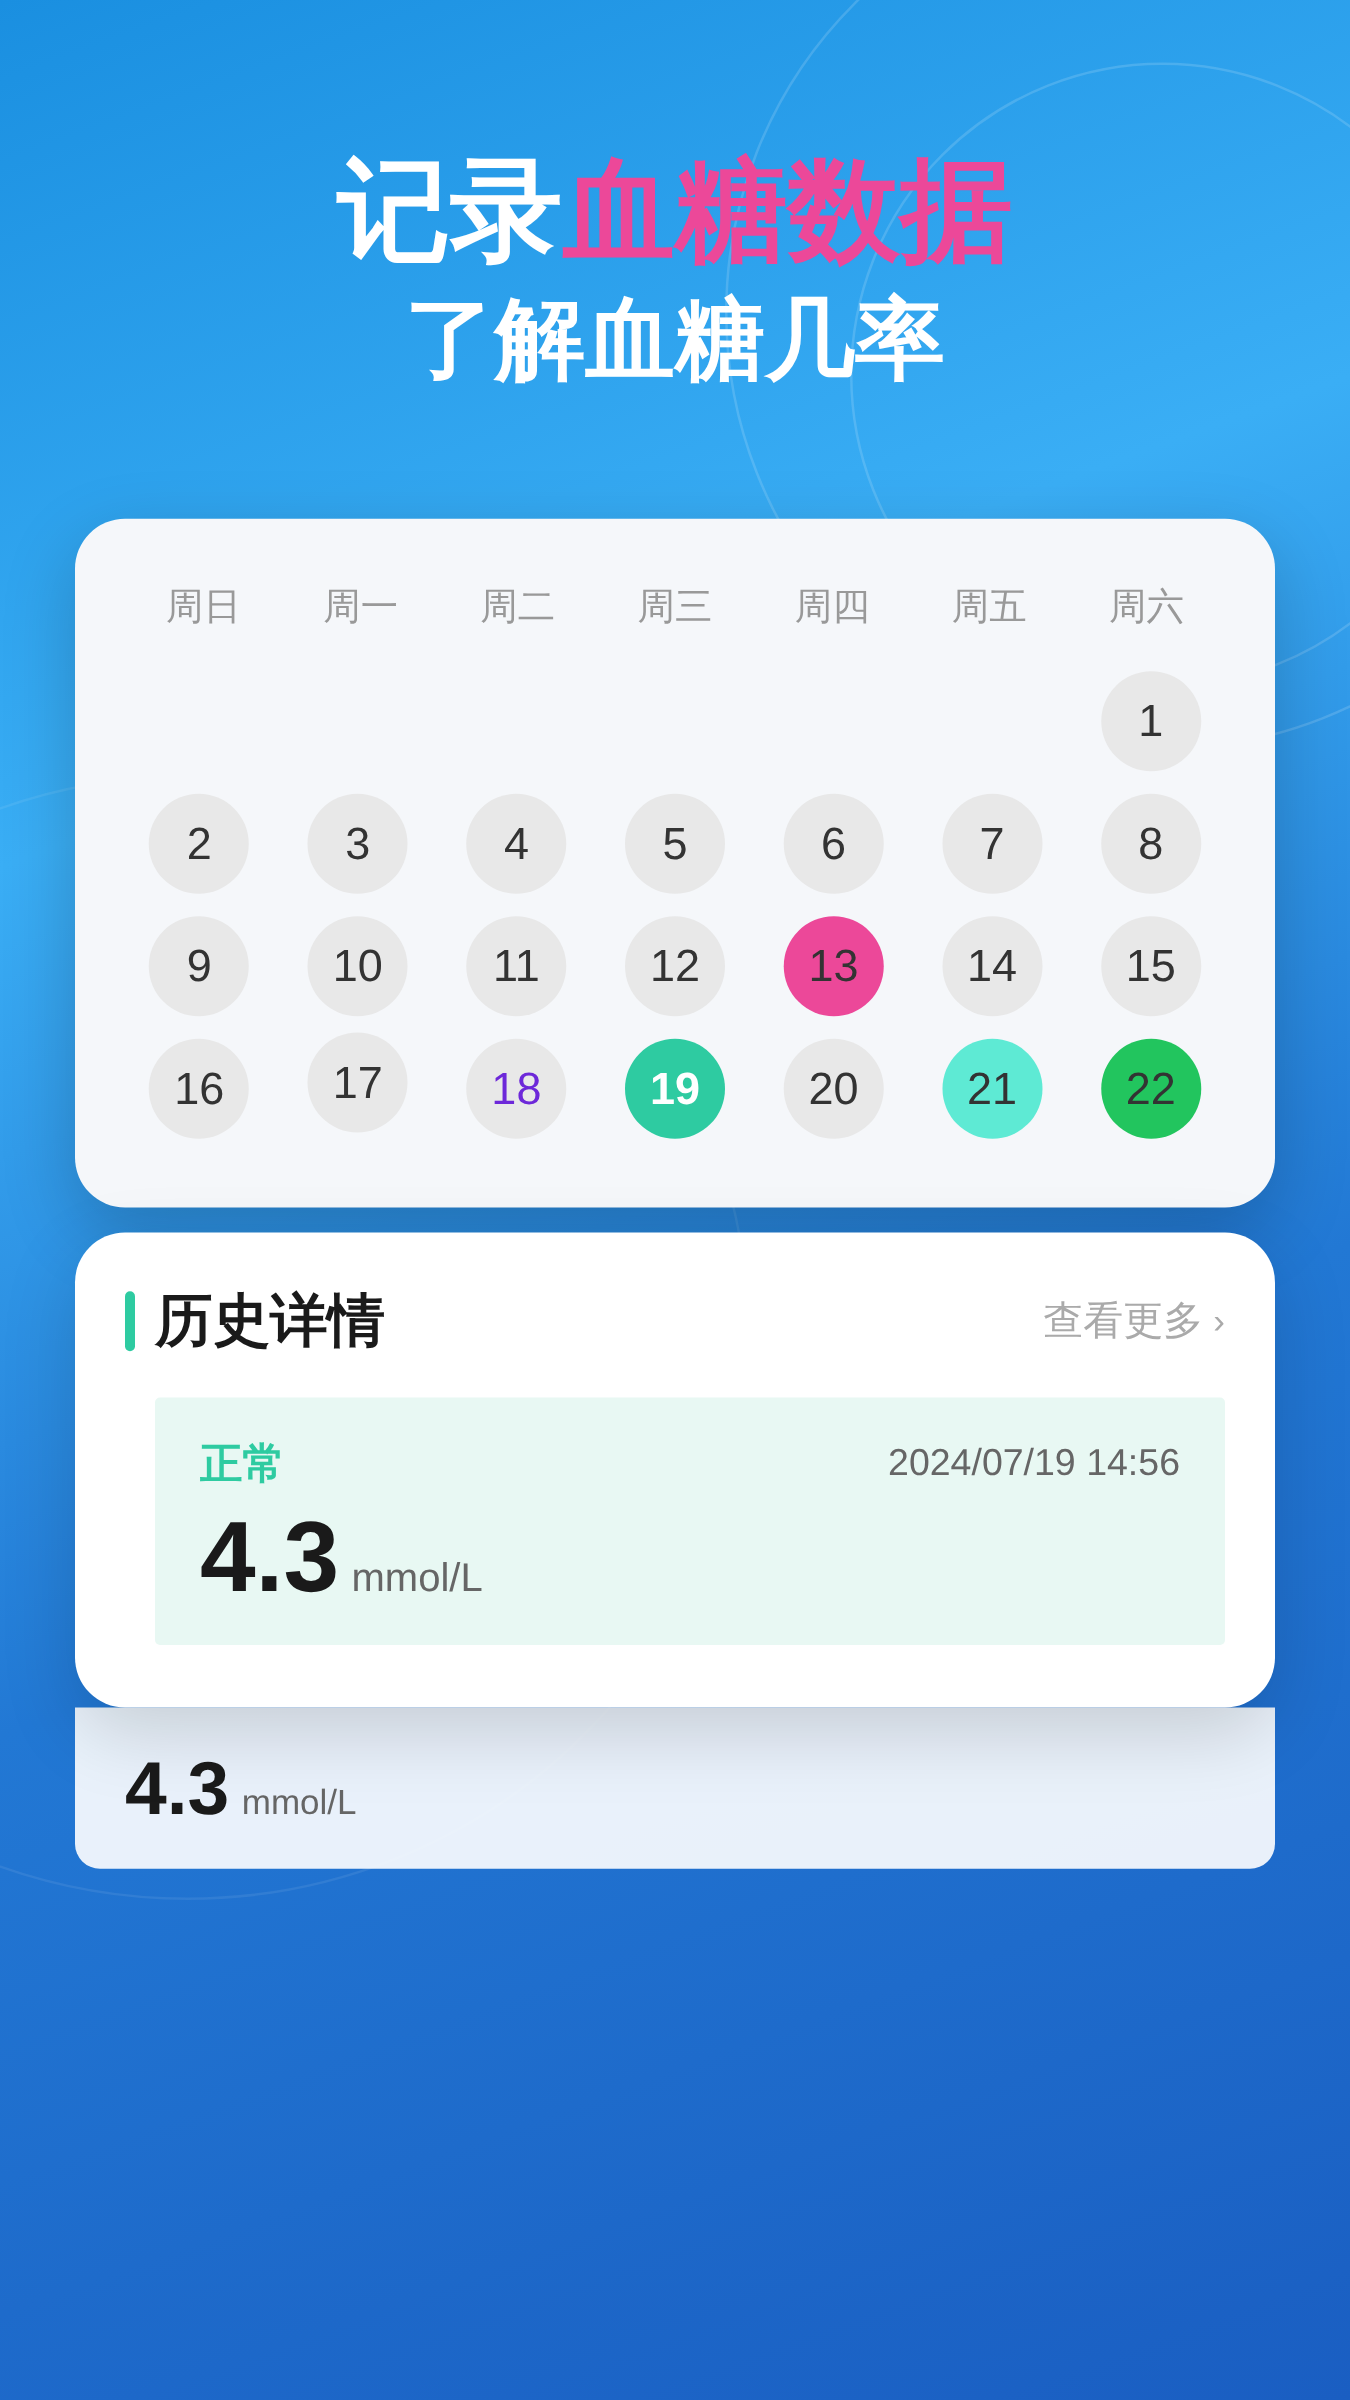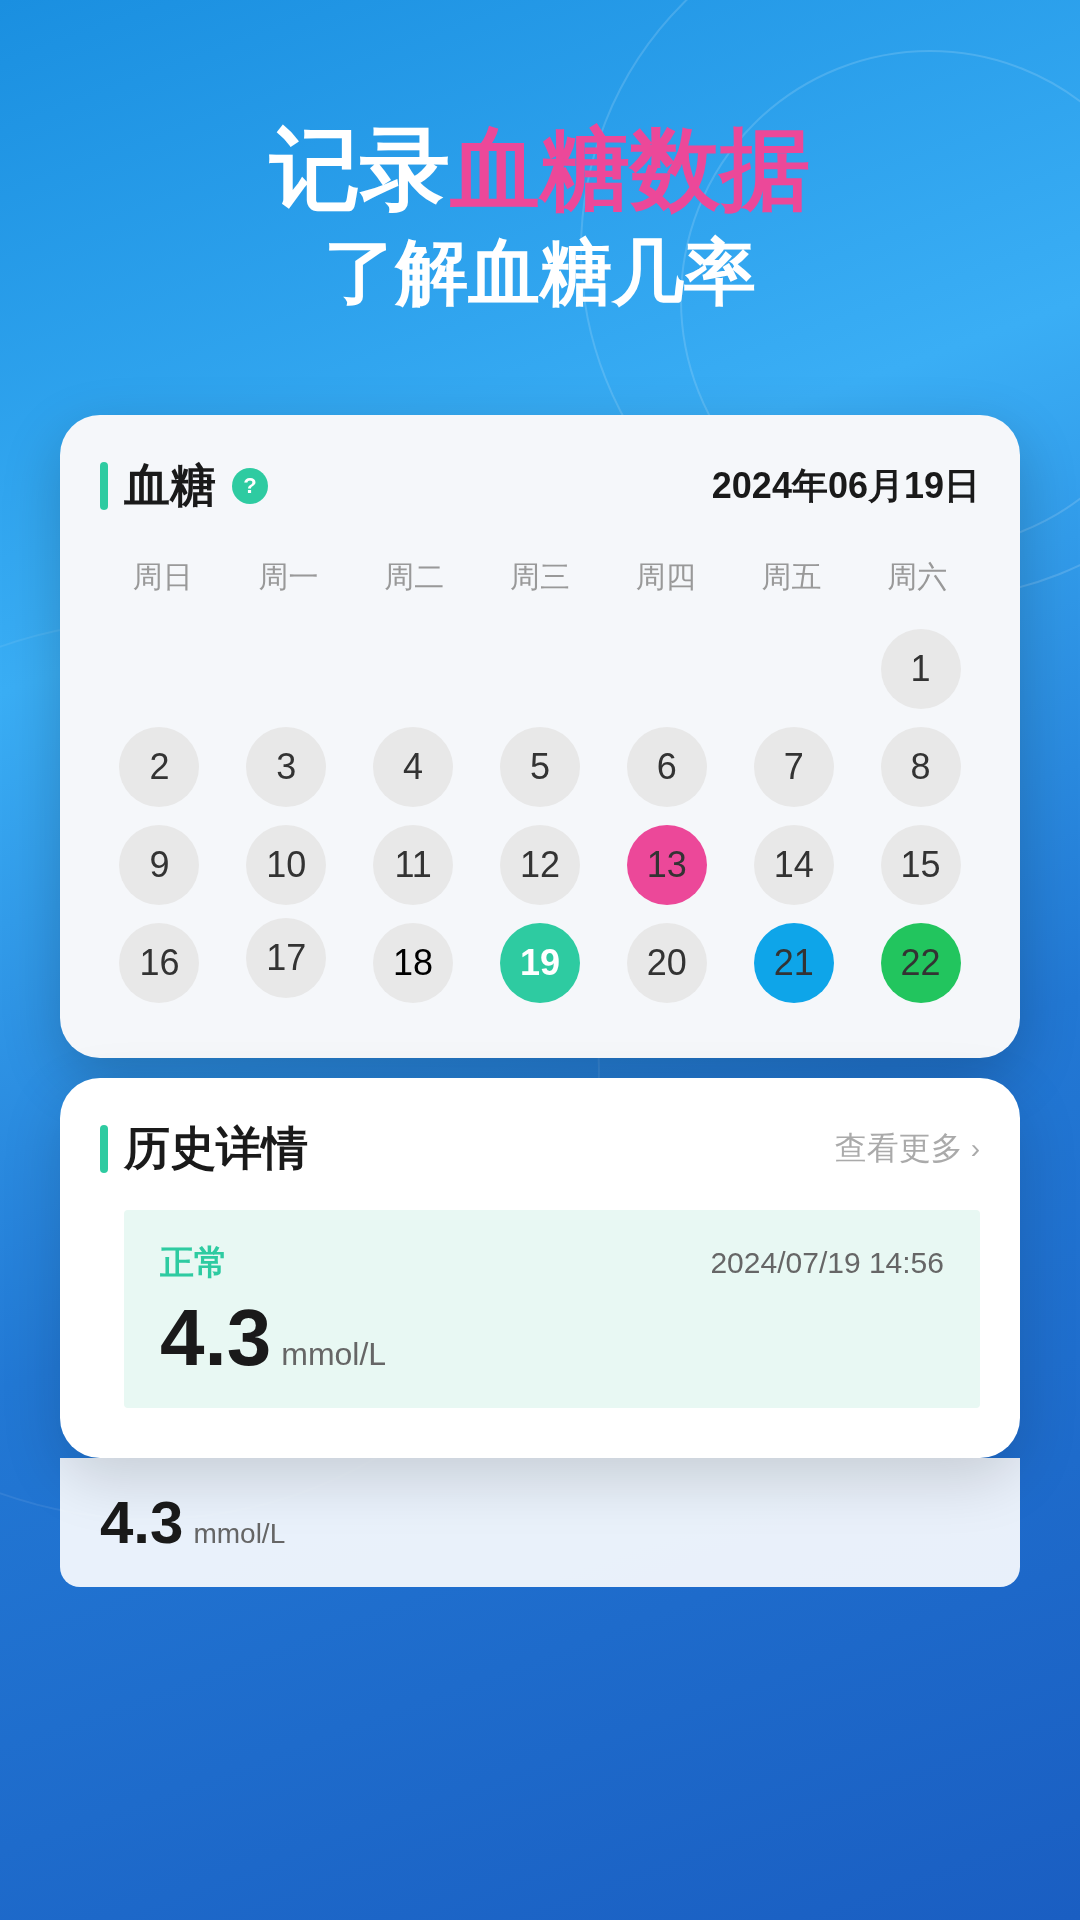--- a/index.html
+++ b/index.html
@@ -232,30 +232,20 @@
 <div class="bg-circle bg-circle-3"></div>
 
 <div class="header-section">
   <div class="header-line1">
     <span class="header-white">记录</span><span class="header-yellow">血糖数据</span>
   </div>
   <div class="header-line2">了解血糖几率</div>
 </div>
 
 <div class="calendar-card">
-  <div class="card-header">
-    <div class="card-title-group">
-      <div class="teal-bar"></div>
-      <span class="card-title">血糖</span>
-      <div class="help-icon">
-        <span>?</span>
-      </div>
-    </div>
-    <span class="card-date">2024年06月19日</span>
-  </div>
 
   <div class="calendar-weekdays">
   <div class="weekday-label">周日</div>
       <div class="weekday-label">周一</div>
       <div class="weekday-label">周二</div>
       <div class="weekday-label">周三</div>
       <div class="weekday-label">周四</div>
       <div class="weekday-label">周五</div>
       <div class="weekday-label">周六</div>
     </div>
@@ -312,30 +302,30 @@
       <div style="display: flex; align-items: center; justify-content: center; height: 90px;">
         <div style="width: 80px; height: 80px; display: flex; align-items: center; justify-content: center; border-radius: 50%; font-size: 36px; font-weight: 400; background: rgb(232, 232, 232); color: rgb(51, 51, 51);">15</div>
       </div>
       <div style="display: flex; align-items: center; justify-content: center; height: 90px;">
         <div style="width: 80px; height: 80px; display: flex; align-items: center; justify-content: center; border-radius: 50%; font-size: 36px; font-weight: 400; background: rgb(232, 232, 232); color: rgb(51, 51, 51);">16</div>
       </div>
       <div style="display: flex; align-items: flex-start; justify-content: center; height: 90px;">
         <div style="width: 80px; height: 80px; display: flex; align-items: center; justify-content: center; border-radius: 50%; font-size: 36px; font-weight: 400; background: rgb(232, 232, 232); color: rgb(51, 51, 51);">17</div>
       </div>
       <div style="display: flex; align-items: center; justify-content: center; height: 90px;">
-        <div style="width: 80px; height: 80px; display: flex; align-items: center; justify-content: center; border-radius: 50%; font-size: 36px; font-weight: 400; background: rgb(232, 232, 232); color: #000000;">18</div>
+        <div style="width: 80px; height: 80px; display: flex; align-items: center; justify-content: center; border-radius: 50%; font-size: 36px; font-weight: 400; background: rgb(232, 232, 232); color: #6d28d9;">18</div>
       </div>
       <div style="display: flex; align-items: center; justify-content: center; height: 90px;">
         <div style="width: 80px; height: 80px; display: flex; align-items: center; justify-content: center; border-radius: 50%; font-size: 36px; font-weight: 700; background: rgb(46, 203, 161); color: white;">19</div>
       </div>
       <div style="display: flex; align-items: center; justify-content: center; height: 90px;">
         <div style="width: 80px; height: 80px; display: flex; align-items: center; justify-content: center; border-radius: 50%; font-size: 36px; font-weight: 400; background: rgb(232, 232, 232); color: rgb(51, 51, 51);">20</div>
       </div>
       <div style="display: flex; align-items: center; justify-content: center; height: 90px;">
-        <div style="width: 80px; height: 80px; display: flex; align-items: center; justify-content: center; border-radius: 50%; font-size: 36px; font-weight: 400; background: #0ea5e9; color: rgb(51, 51, 51);">21</div>
+        <div style="width: 80px; height: 80px; display: flex; align-items: center; justify-content: center; border-radius: 50%; font-size: 36px; font-weight: 400; background: #5eead4; color: rgb(51, 51, 51);">21</div>
       </div>
       <div style="display: flex; align-items: center; justify-content: center; height: 90px;">
         <div style="width: 80px; height: 80px; display: flex; align-items: center; justify-content: center; border-radius: 50%; font-size: 36px; font-weight: 400; background: #22c55e; color: rgb(51, 51, 51);">22</div>
       </div>
     </div>
 </div>
 
 <div class="history-card">
   <div class="history-header">
     <div class="history-title-group">

